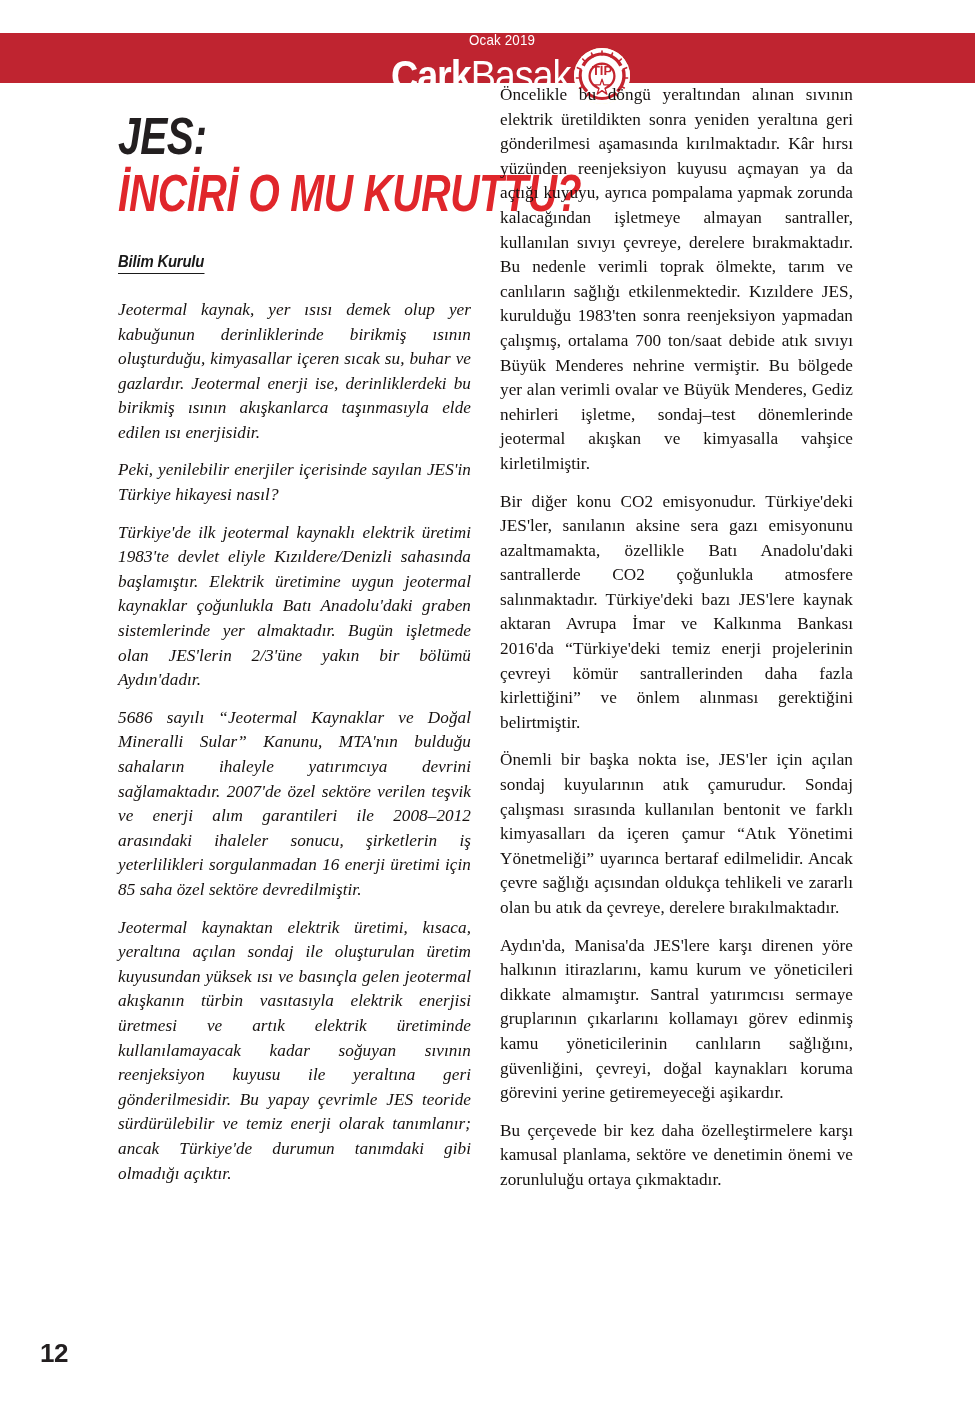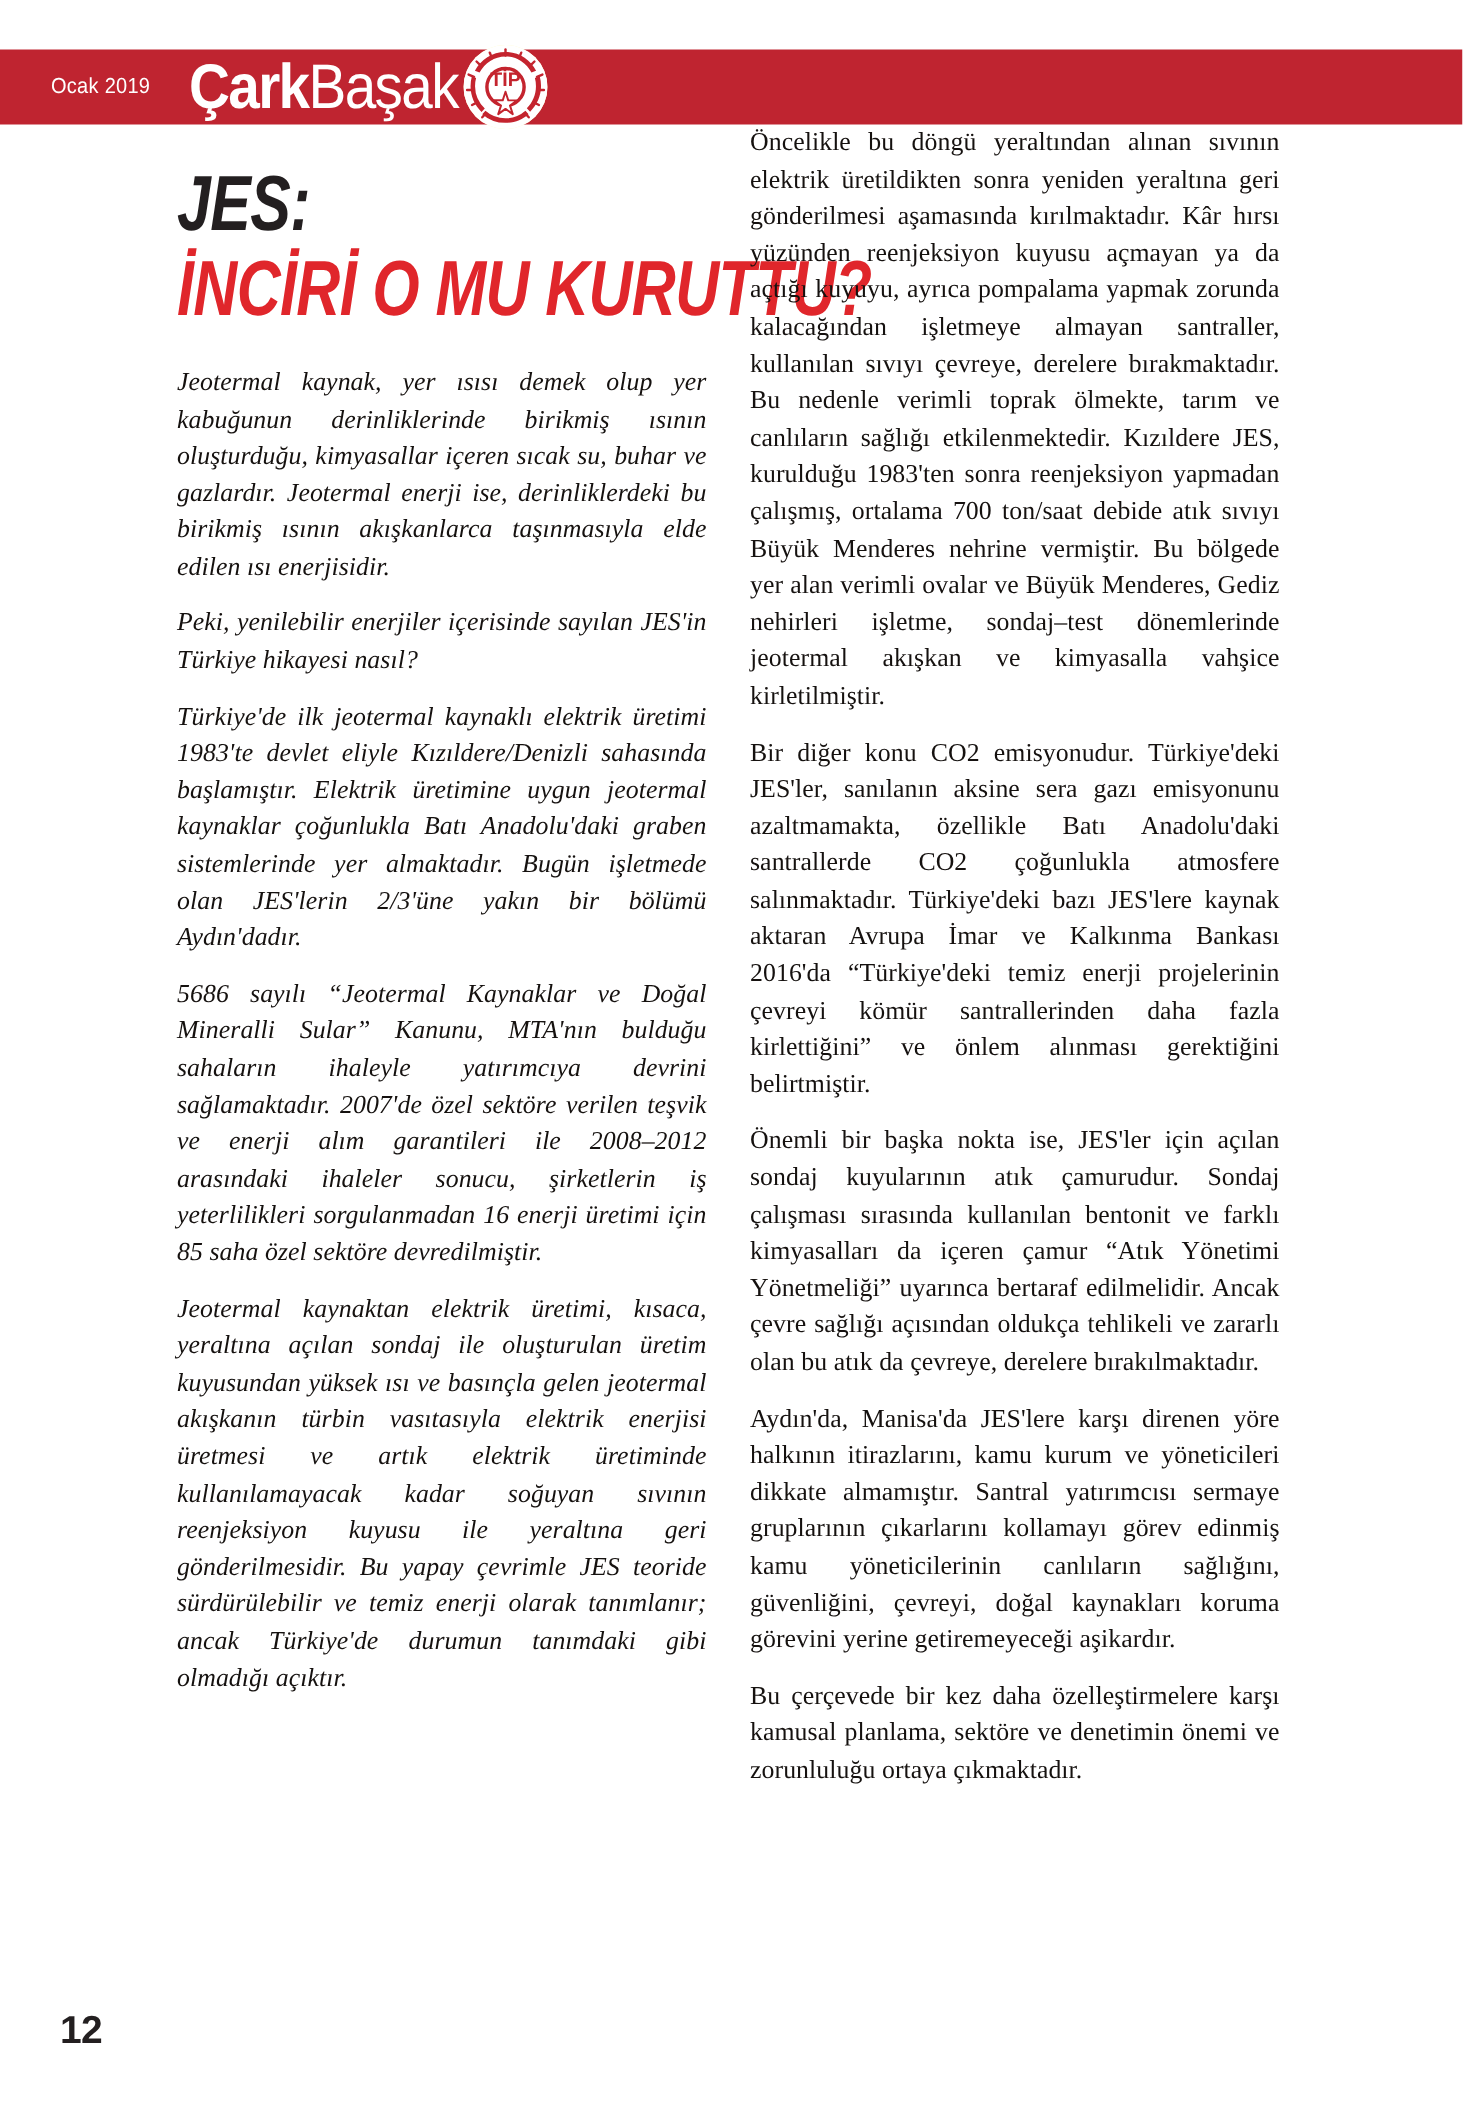--- a/index.html
+++ b/index.html
@@ -21,20 +21,21 @@
     position: absolute;
     left: 0;
     top: 33px;
     width: 975px;
     height: 50px;
     background: #bf2430;
     display: flex;
     align-items: center;
     box-sizing: border-box;
     padding: 0 0 0 34px;
+    flex-direction: column;
   }
   .issue-date {
     color: #ffffff;
     font-family: "Liberation Sans", "DejaVu Sans", sans-serif;
     font-size: 14.5px;
     letter-spacing: 0.2px;
     white-space: nowrap;
     line-height: 1;
     transform: scaleX(0.92);
     transform-origin: left center;
@@ -213,20 +214,21 @@
 
 <div class="page-body">
 
   <div class="col col-left">
 
     <div class="headline">
       <span class="headline-line1">JES:</span>
       <span class="headline-line2">İNCİRİ O MU KURUTTU?</span>
     </div>
 
+    <div><span class="byline">Bilim Kurulu</span></div>
 
     <div class="body-copy">
       <p>Jeotermal kaynak, yer ısısı demek olup yer kabuğunun derinliklerinde birikmiş ısının oluşturduğu, kimyasallar içeren sıcak su, buhar ve gazlardır. Jeotermal enerji ise, derinliklerdeki bu birikmiş ısının akışkanlarca taşınmasıyla elde edilen ısı enerjisidir.</p>
       <p>Peki, yenilebilir enerjiler içerisinde sayılan JES'in Türkiye hikayesi nasıl?</p>
       <p>Türkiye'de ilk jeotermal kaynaklı elektrik üretimi 1983'te devlet eliyle Kızıldere/Denizli sahasında başlamıştır. Elektrik üretimine uygun jeotermal kaynaklar çoğunlukla Batı Anadolu'daki graben sistemlerinde yer almaktadır. Bugün işletmede olan JES'lerin 2/3'üne yakın bir bölümü Aydın'dadır.</p>
       <p>5686 sayılı “Jeotermal Kaynaklar ve Doğal Mineralli Sular” Kanunu, MTA'nın bulduğu sahaların ihaleyle yatırımcıya devrini sağlamaktadır. 2007'de özel sektöre verilen teşvik ve enerji alım garantileri ile 2008–2012 arasındaki ihaleler sonucu, şirketlerin iş yeterlilikleri sorgulanmadan 16 enerji üretimi için 85 saha özel sektöre devredilmiştir.</p>
       <p>Jeotermal kaynaktan elektrik üretimi, kısaca, yeraltına açılan sondaj ile oluşturulan üretim kuyusundan yüksek ısı ve basınçla gelen jeotermal akışkanın türbin vasıtasıyla elektrik enerjisi üretmesi ve artık elektrik üretiminde kullanılamayacak kadar soğuyan sıvının reenjeksiyon kuyusu ile yeraltına geri gönderilmesidir. Bu yapay çevrimle JES teoride sürdürülebilir ve temiz enerji olarak tanımlanır; ancak Türkiye'de durumun tanımdaki gibi olmadığı açıktır.</p>
     </div>
   </div>
 

